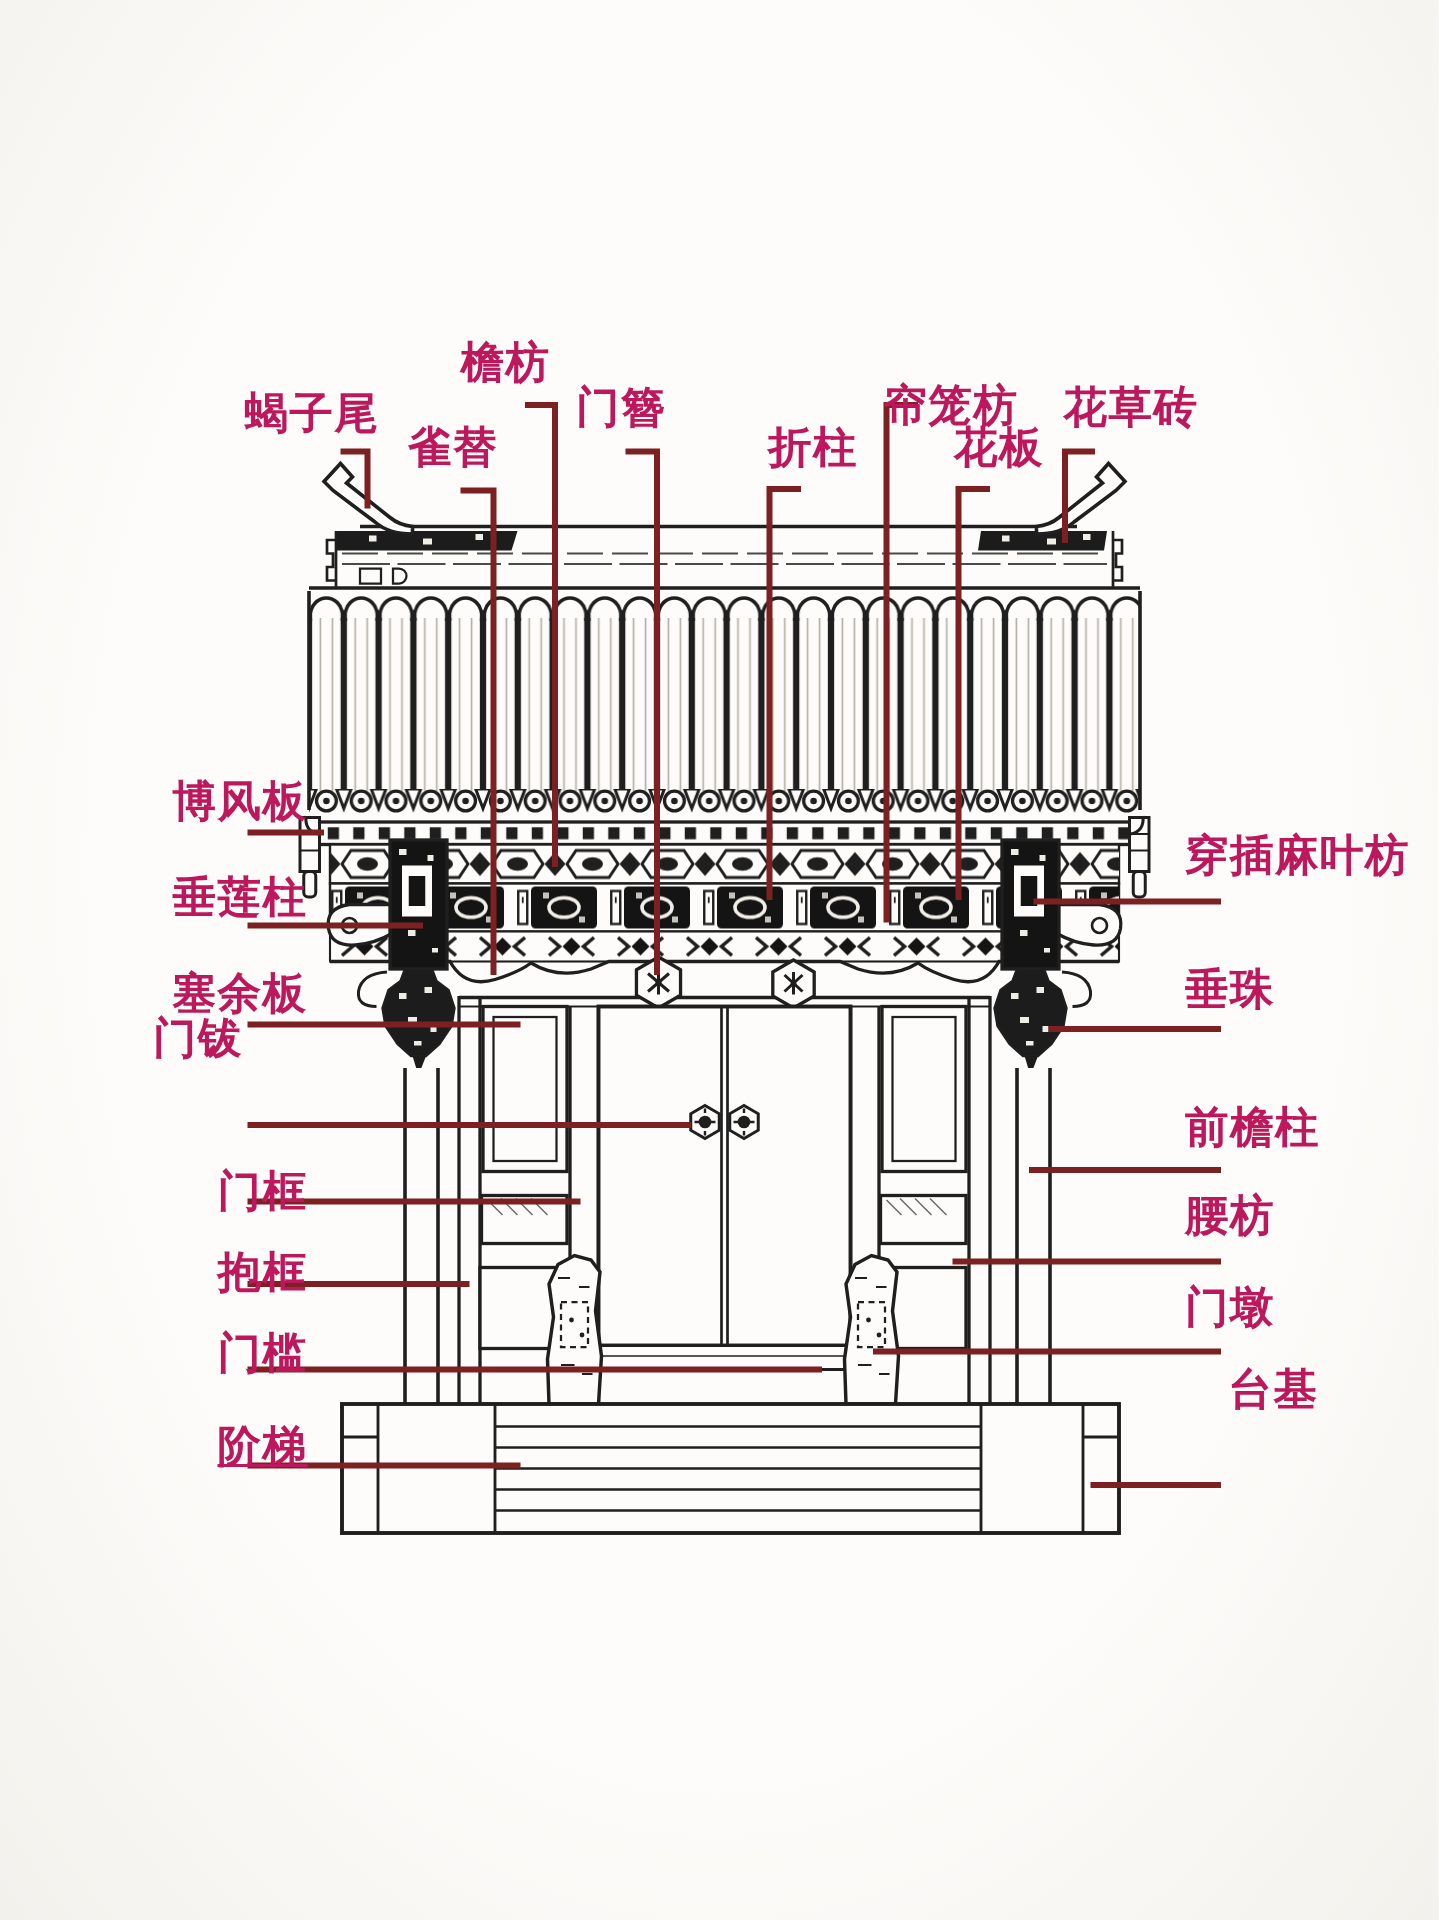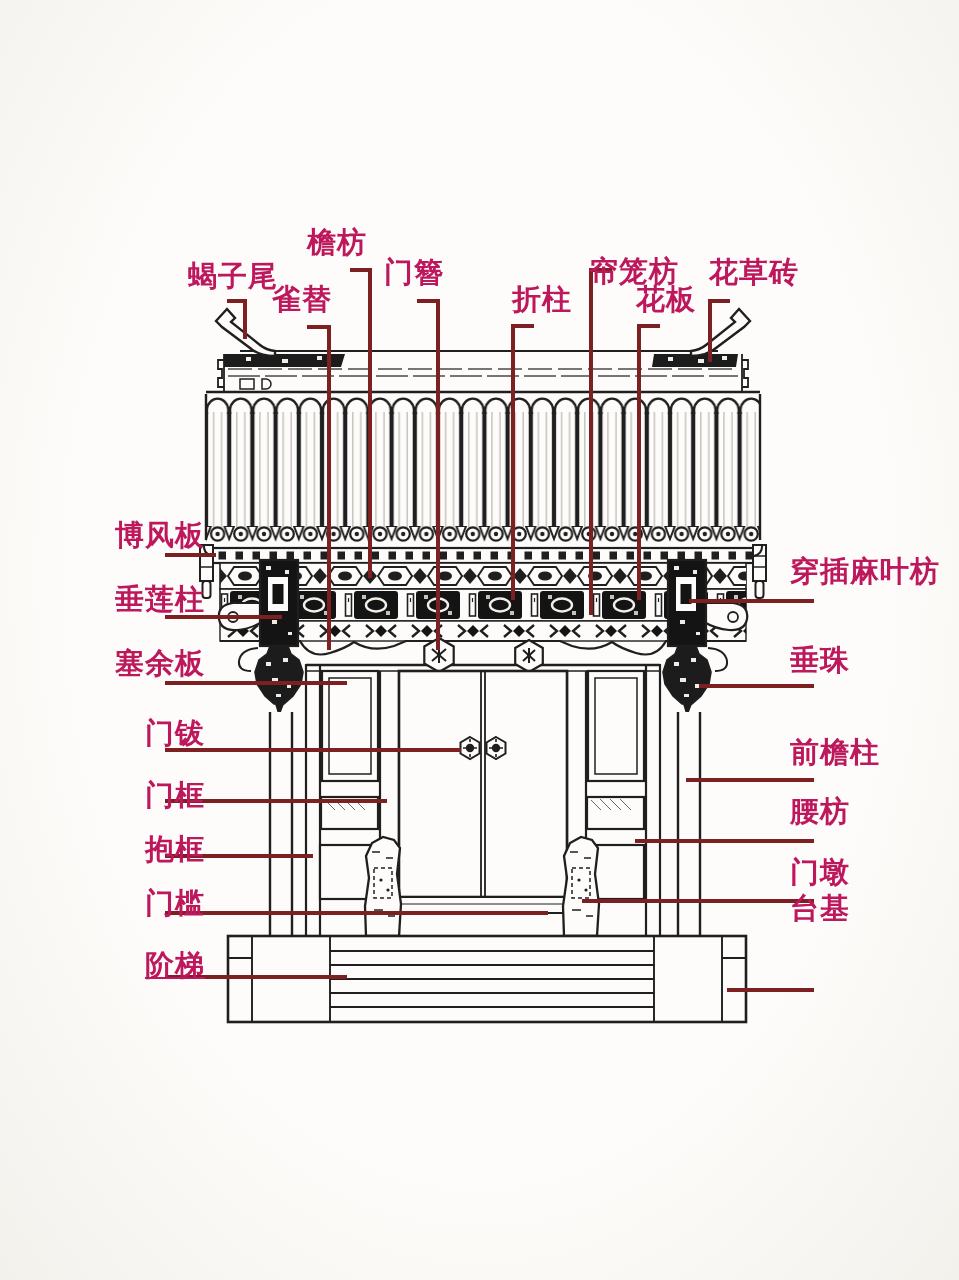--- a/index.html
+++ b/index.html
@@ -269,38 +269,38 @@
     <path d="M167,977 H345"></path>
     <path d="M691,601 H812"></path>
     <path d="M701,686 H812"></path>
     <path d="M688,780 H812"></path>
     <path d="M637,841 H812"></path>
     <path d="M584,901 H812"></path>
     <path d="M729,990 H812"></path>
   </g>
 </svg>
 
-<div class="lbl" style="left:163px;top:261px;margin-left:25px;">蝎子尾</div>
+<div class="lbl" style="left:163px;top:261px;">蝎子尾</div>
 <div class="lbl" style="left:307px;top:227px;">檐枋</div>
 <div class="lbl" style="left:272px;top:284px;">雀替</div>
 <div class="lbl" style="left:384px;top:257px;">门簪</div>
 <div class="lbl" style="left:512px;top:284px;">折柱</div>
 <div class="lbl" style="left:589px;top:229px;margin-top:27px;">帘笼枋</div>
 <div class="lbl" style="left:636px;top:284px;">花板</div>
 <div class="lbl" style="left:709px;top:257px;">花草砖</div>
 
 <div class="lbl lbl-left" style="top:504px;">博风板</div>
 <div class="lbl lbl-left" style="top:568px;">垂莲柱</div>
 <div class="lbl lbl-left" style="top:632px;">塞余板</div>
-<div class="lbl lbl-left" style="top:702px;">门钹</div>
+<div class="lbl lbl-left" style="top:662px;text-align:center;">门钹</div>
 <div class="lbl lbl-left" style="top:764px;">门框</div>
 <div class="lbl lbl-left" style="top:818px;">抱框</div>
 <div class="lbl lbl-left" style="top:872px;">门槛</div>
 <div class="lbl lbl-left" style="top:934px;text-decoration:underline;">阶梯</div>
 
 <div class="lbl lbl-right" style="top:556px;">穿插麻叶枋</div>
 <div class="lbl lbl-right" style="top:645px;">垂珠</div>
 <div class="lbl lbl-right" style="top:737px;">前檐柱</div>
 <div class="lbl lbl-right" style="top:796px;">腰枋</div>
 <div class="lbl lbl-right" style="top:857px;">门墩</div>
-<div class="lbl lbl-right" style="top:893px;">台基</div>
+<div class="lbl lbl-right" style="top:912px;margin-left:29px;">台基</div>
 
 </div>
 
 </body></html>

